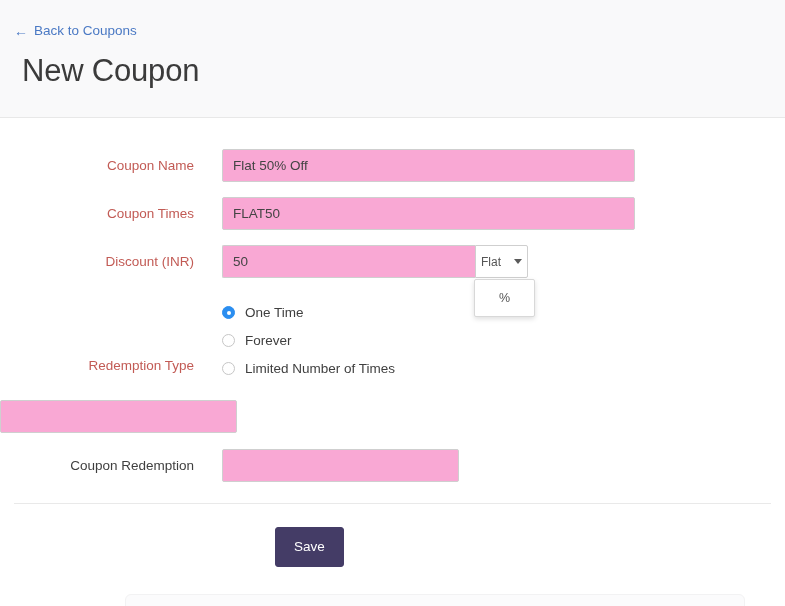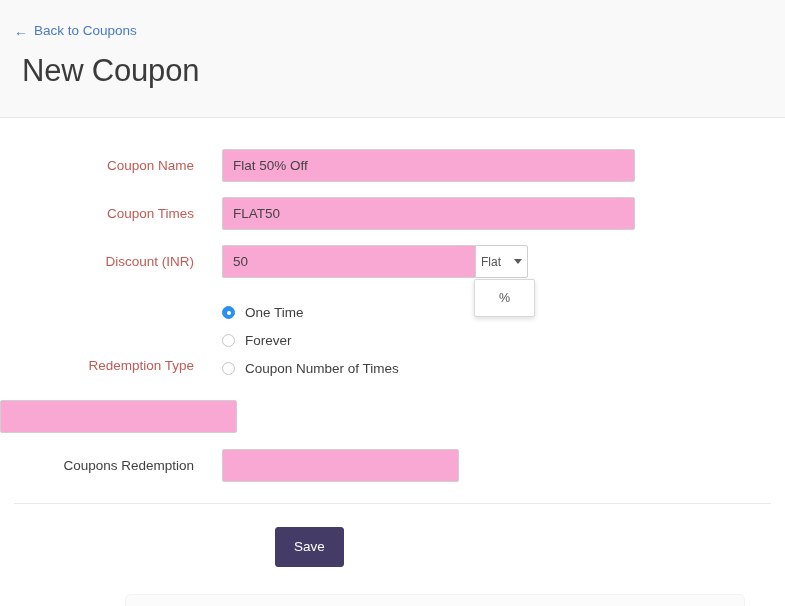--- a/index.html
+++ b/index.html
@@ -280,33 +280,33 @@
       <label class="radio-line">
         <span class="radio-dot checked"></span>
         <span class="radio-label">One Time</span>
       </label>
       <label class="radio-line">
         <span class="radio-dot"></span>
         <span class="radio-label">Forever</span>
       </label>
       <label class="radio-line">
         <span class="radio-dot"></span>
-        <span class="radio-label">Coupon Number of Times</span>
+        <span class="radio-label">Limited Number of Times</span>
       </label>
     </div>
   </div>
 
   <div class="form-row" style="margin-top:18px;">
     <div class="field-wrap">
       <input class="text-input w-short" type="text" value="" style="">
     </div>
   </div>
 
   <div class="form-row" style="margin-top:16px;">
-    <div class="form-label plain">Coupons Redemption</div>
+    <div class="form-label plain">Coupon Redemption</div>
     <div class="field-wrap">
       <input class="text-input w-short" type="text" value="" style="">
     </div>
   </div>
 
   <div class="footer-divider"></div>
 
   <div class="footer-actions">
     <button class="btn btn-primary">Save</button>
   </div>

